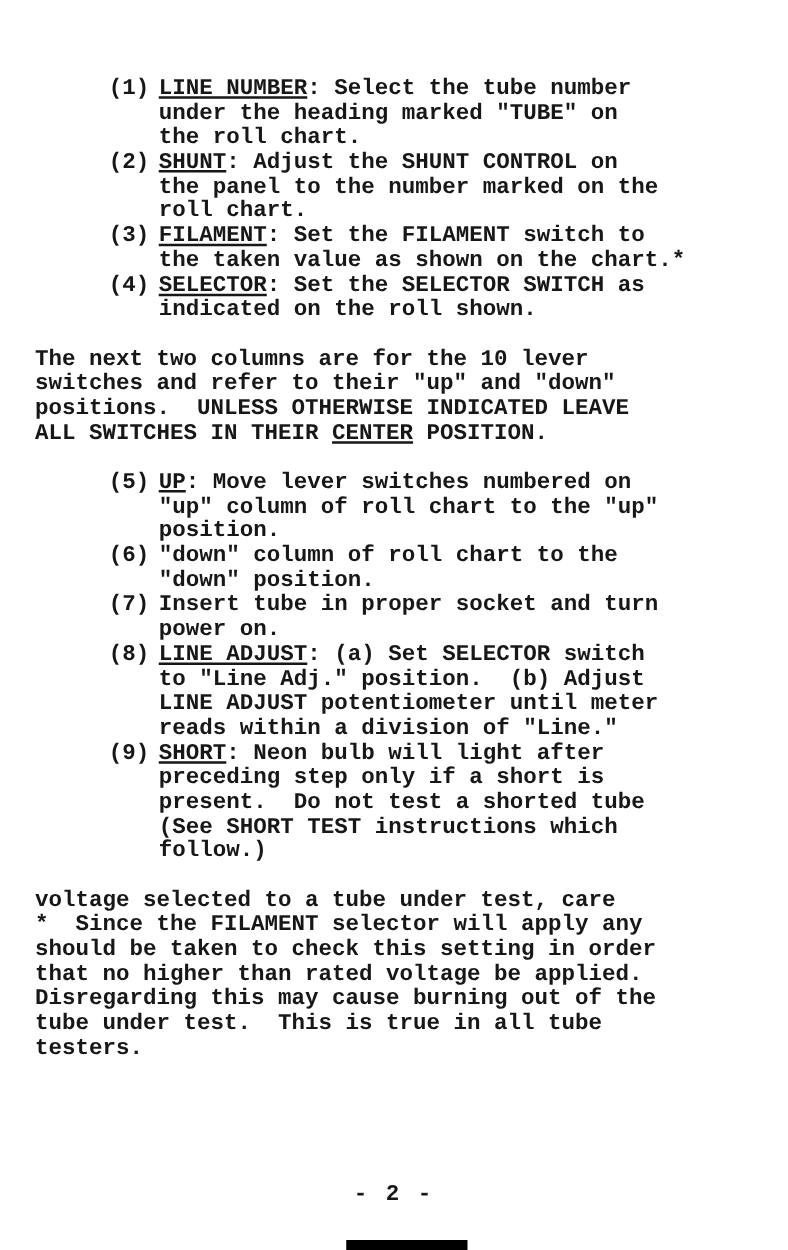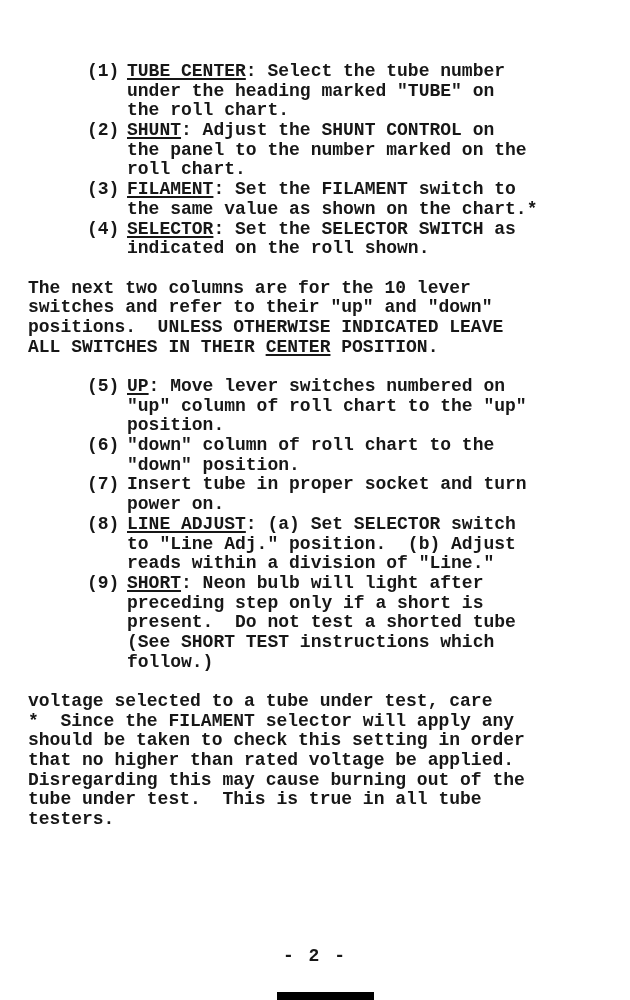--- a/index.html
+++ b/index.html
@@ -33,38 +33,38 @@
   }
 </style>
 </head>
 <body>
 
 <div id="doc">
     <div class="block steps">
       <div class="step">
         <span class="num">(1)</span>
         <div class="lines">
-          <div class="line"><span class="u">TUBE CENTER</span><span>: Select the tube number</span></div>
+          <div class="line"><span class="u">LINE NUMBER</span><span>: Select the tube number</span></div>
           <div class="line"><span>under the heading marked "TUBE" on</span></div>
           <div class="line"><span>the roll chart.</span></div>
         </div>
       </div>
       <div class="step">
         <span class="num">(2)</span>
         <div class="lines">
           <div class="line"><span class="u">SHUNT</span><span>: Adjust the SHUNT CONTROL on</span></div>
           <div class="line"><span>the panel to the number marked on the</span></div>
           <div class="line"><span>roll chart.</span></div>
         </div>
       </div>
       <div class="step">
         <span class="num">(3)</span>
         <div class="lines">
           <div class="line"><span class="u">FILAMENT</span><span>: Set the FILAMENT switch to</span></div>
-          <div class="line"><span>the same value as shown on the chart.*</span></div>
+          <div class="line"><span>the taken value as shown on the chart.*</span></div>
         </div>
       </div>
       <div class="step">
         <span class="num">(4)</span>
         <div class="lines">
           <div class="line"><span class="u">SELECTOR</span><span>: Set the SELECTOR SWITCH as</span></div>
           <div class="line"><span>indicated on the roll shown.</span></div>
         </div>
       </div>
     </div>
@@ -95,20 +95,21 @@
         <div class="lines">
           <div class="line"><span>Insert tube in proper socket and turn</span></div>
           <div class="line"><span>power on.</span></div>
         </div>
       </div>
       <div class="step">
         <span class="num">(8)</span>
         <div class="lines">
           <div class="line"><span class="u">LINE ADJUST</span><span>: (a) Set SELECTOR switch</span></div>
           <div class="line"><span>to "Line Adj." position.  (b) Adjust</span></div>
+          <div class="line"><span>LINE ADJUST potentiometer until meter</span></div>
           <div class="line"><span>reads within a division of "Line."</span></div>
         </div>
       </div>
       <div class="step">
         <span class="num">(9)</span>
         <div class="lines">
           <div class="line"><span class="u">SHORT</span><span>: Neon bulb will light after</span></div>
           <div class="line"><span>preceding step only if a short is</span></div>
           <div class="line"><span>present.  Do not test a shorted tube</span></div>
           <div class="line"><span>(See SHORT TEST instructions which</span></div>

